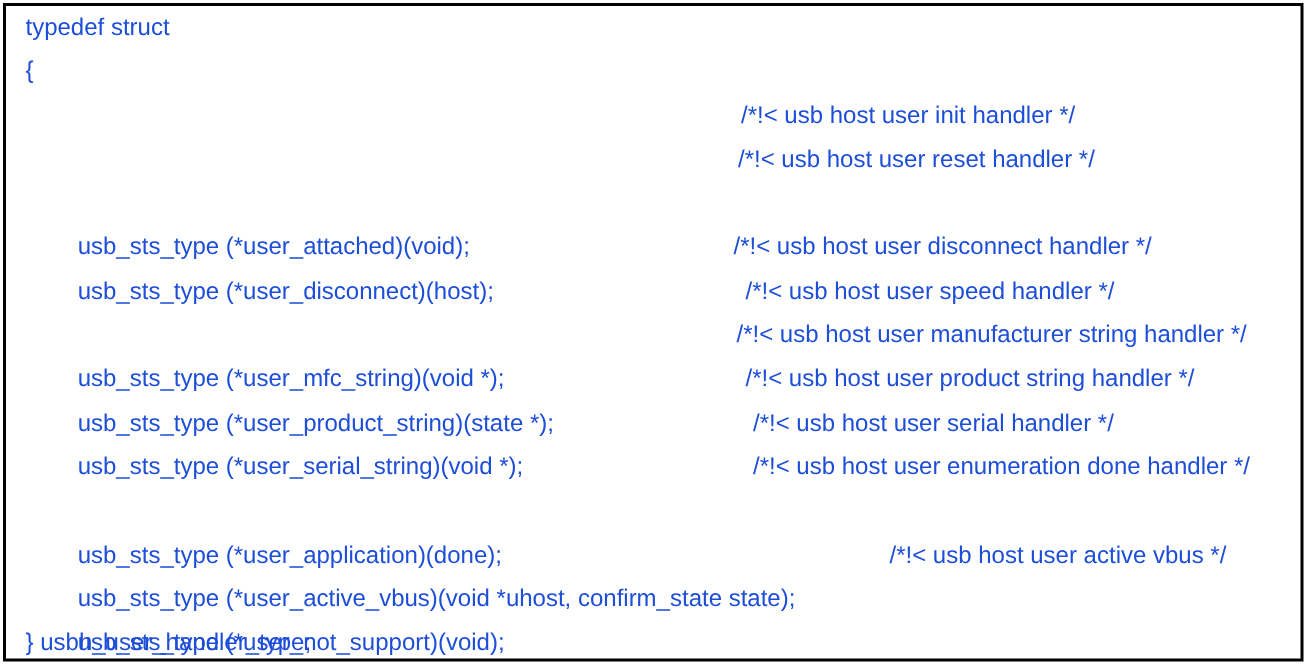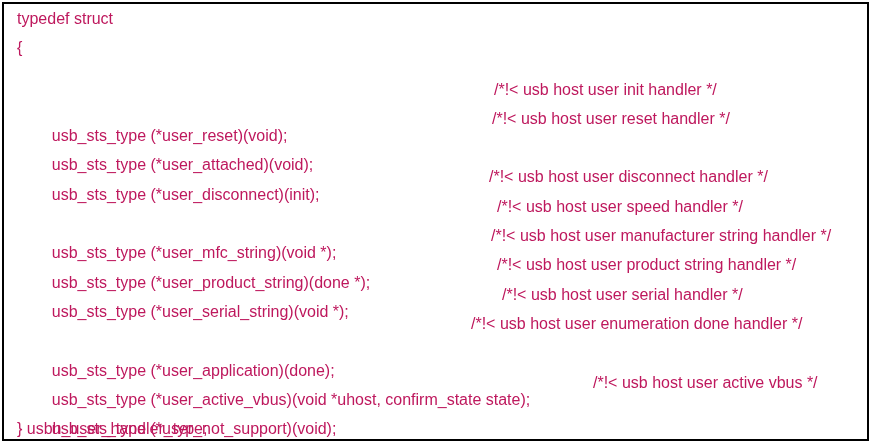--- a/index.html
+++ b/index.html
@@ -7,87 +7,85 @@
     width: 871px; height: 443px;
     background: #ffffff;
     font-family: "Liberation Sans", sans-serif;
   }
   .code-box {
     position: absolute;
     left: 2px; top: 2px;
     width: 867px; height: 439px;
     border: 2px solid #000000;
     background: #ffffff;
-    color: #be185d;
+    color: #1d4ed8;
     font-size: 16px;
     overflow: hidden;
   }
   .line {
     position: relative;
     height: 29.3px;
     line-height: 29.3px;
     padding-left: 30px;
     white-space: pre;
   }
   .line.flush { padding-left: 13px; }
   .comment {
     position: absolute;
     top: 0;
     white-space: pre;
-    margin-top: 12px;
   }
 </style>
 </head>
 <body>
 
 <div class="code-box">
 
   <div class="line flush"><span>typedef struct</span></div>
 
   <div class="line flush"><span>{</span></div>
 
   <div class="line">
     <span class="comment" style="left:490px">/*!&lt; usb host user init handler */</span>
   </div>
 
   <div class="line">
-    <span class="code">usb_sts_type (*user_reset)(void);</span>
     <span class="comment" style="left:488px">/*!&lt; usb host user reset handler */</span>
   </div>
 
   <div class="line">
     <span class="code">usb_sts_type (*user_attached)(void);</span>
   </div>
 
   <div class="line">
-    <span class="code">usb_sts_type (*user_disconnect)(init);</span>
+    <span class="code">usb_sts_type (*user_disconnect)(host);</span>
     <span class="comment" style="left:485px">/*!&lt; usb host user disconnect handler */</span>
   </div>
 
   <div class="line">
     <span class="comment" style="left:493px">/*!&lt; usb host user speed handler */</span>
   </div>
 
   <div class="line">
     <span class="code">usb_sts_type (*user_mfc_string)(void *);</span>
     <span class="comment" style="left:487px">/*!&lt; usb host user manufacturer string handler */</span>
   </div>
 
   <div class="line">
-    <span class="code">usb_sts_type (*user_product_string)(done *);</span>
+    <span class="code">usb_sts_type (*user_product_string)(state *);</span>
     <span class="comment" style="left:493px">/*!&lt; usb host user product string handler */</span>
   </div>
 
   <div class="line">
     <span class="code">usb_sts_type (*user_serial_string)(void *);</span>
     <span class="comment" style="left:498px">/*!&lt; usb host user serial handler */</span>
   </div>
 
   <div class="line">
-    <span class="comment" style="left:467px">/*!&lt; usb host user enumeration done handler */</span>
+    <span class="comment" style="left:498px">/*!&lt; usb host user enumeration done handler */</span>
   </div>
 
   <div class="line">
     <span class="code">usb_sts_type (*user_application)(done);</span>
   </div>
 
   <div class="line">
     <span class="code">usb_sts_type (*user_active_vbus)(void *uhost, confirm_state state);</span>
     <span class="comment" style="left:589px">/*!&lt; usb host user active vbus */</span>
   </div>

